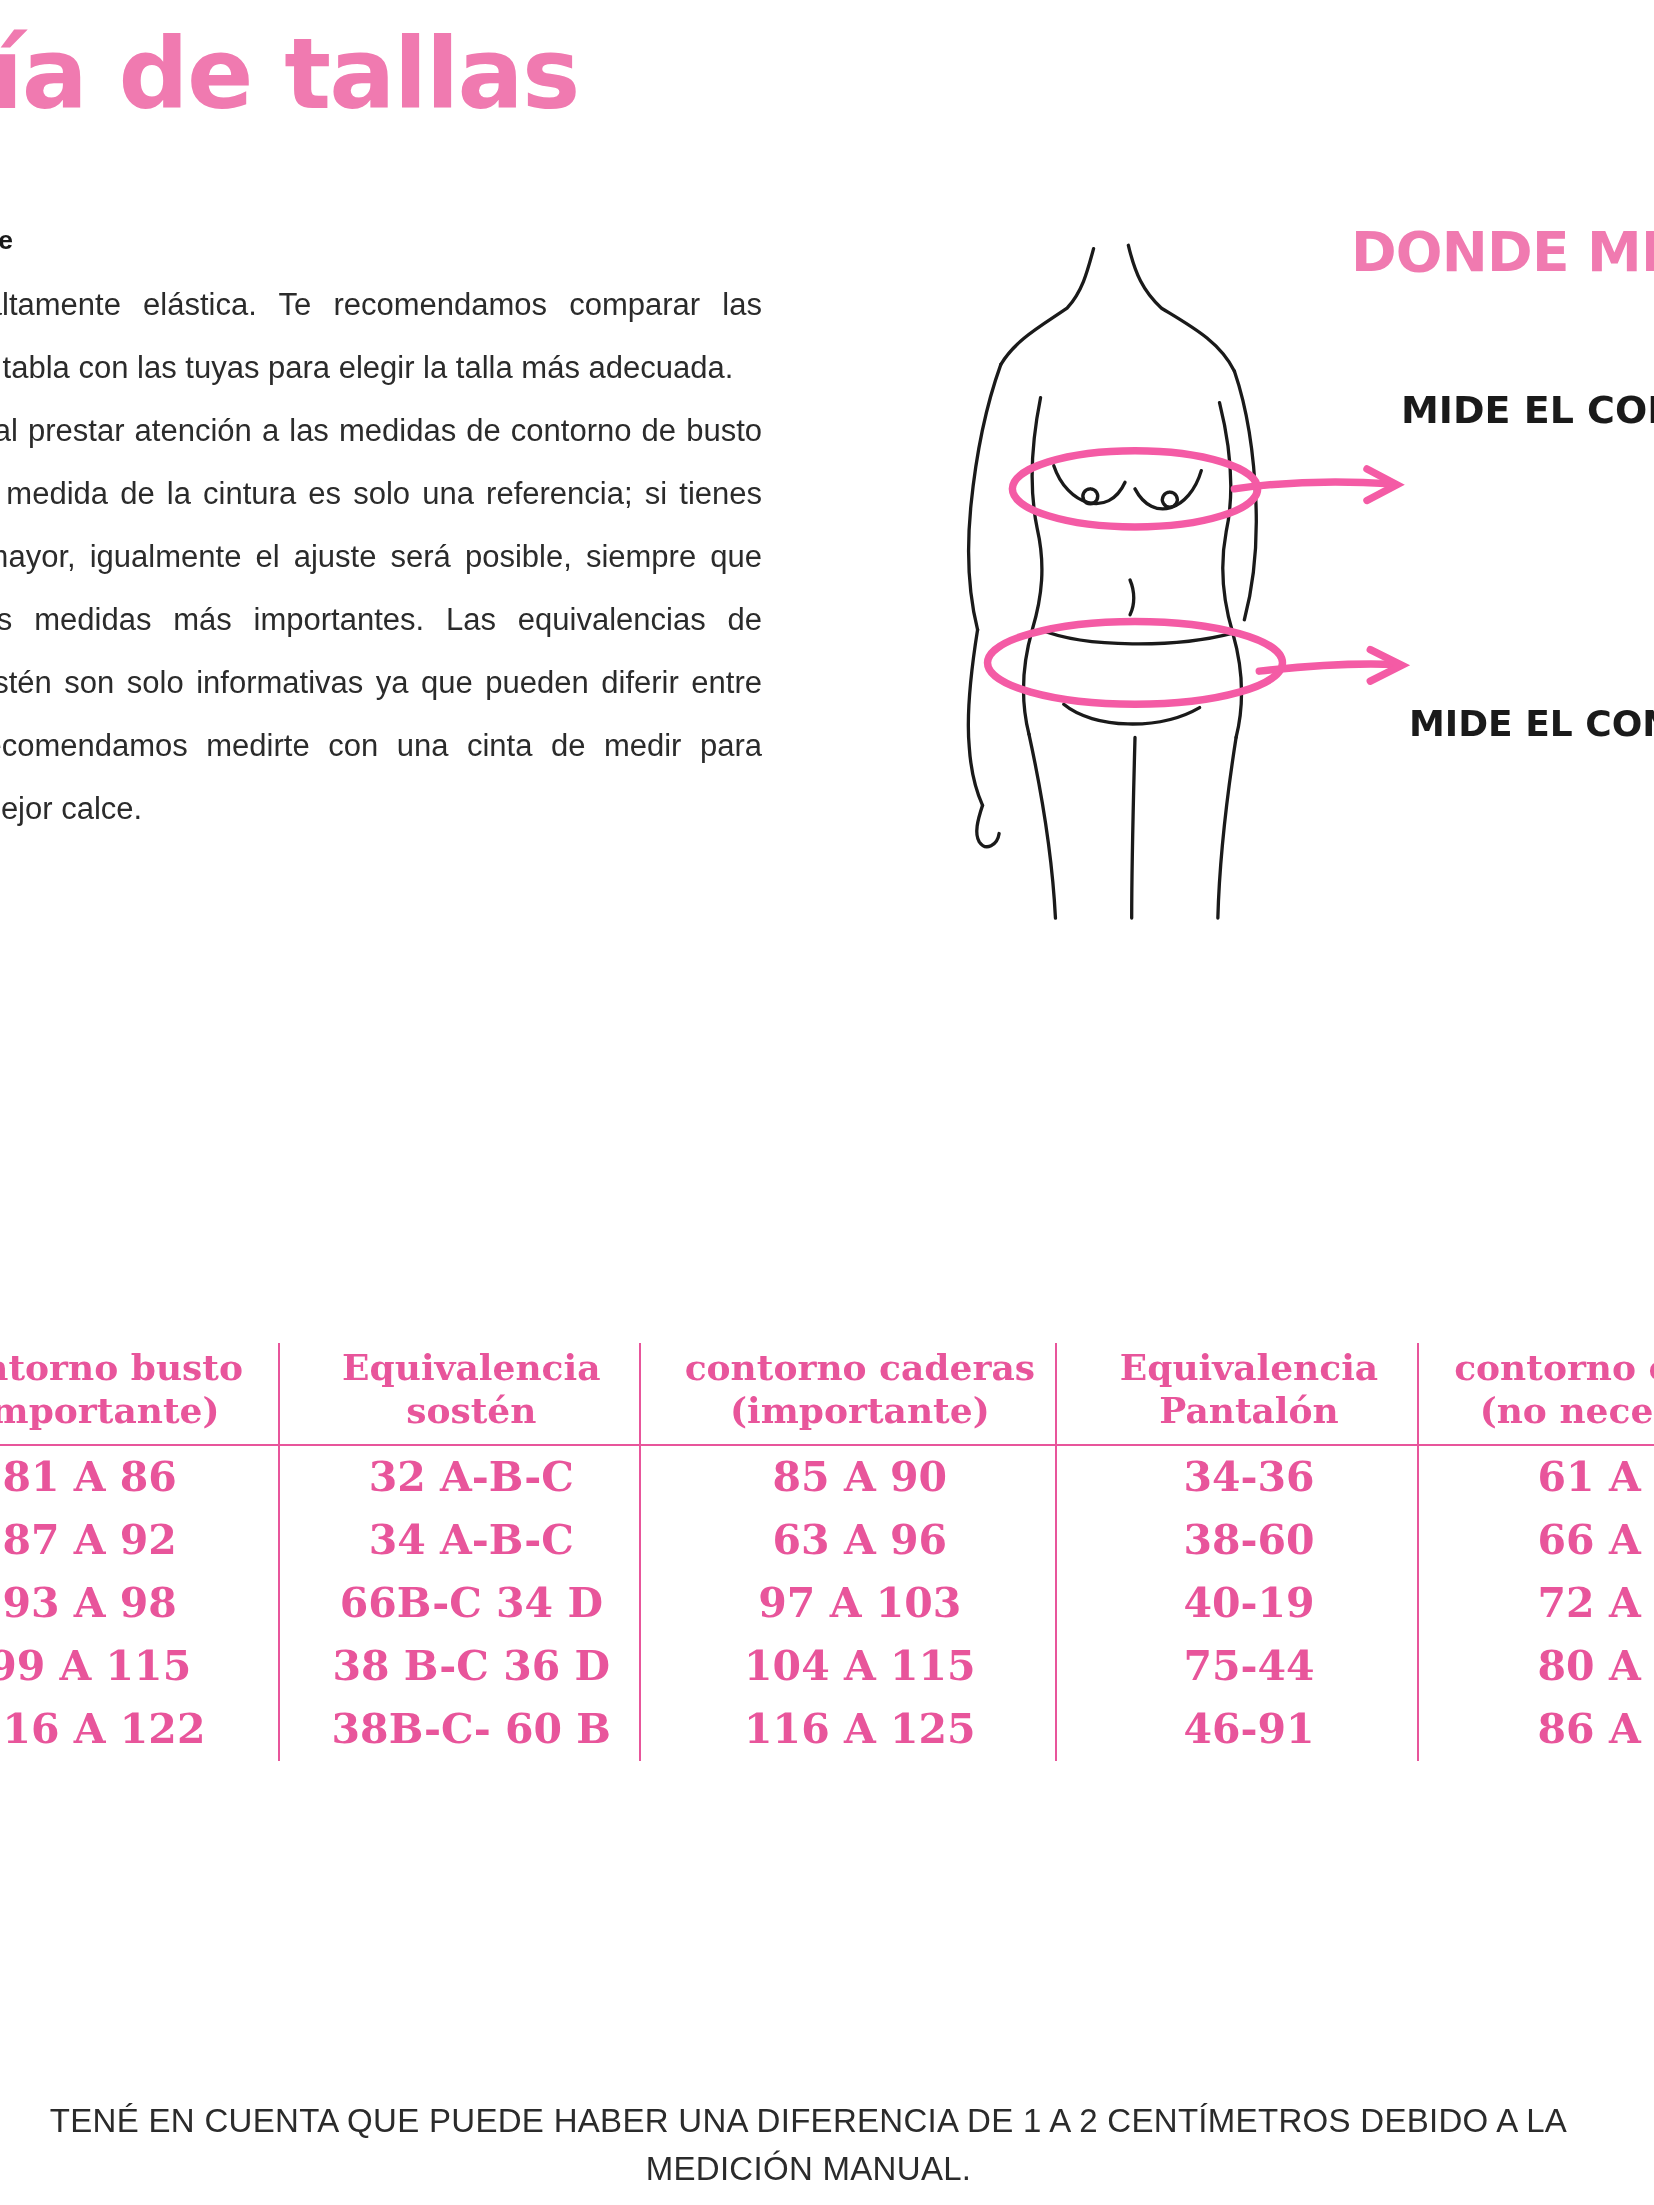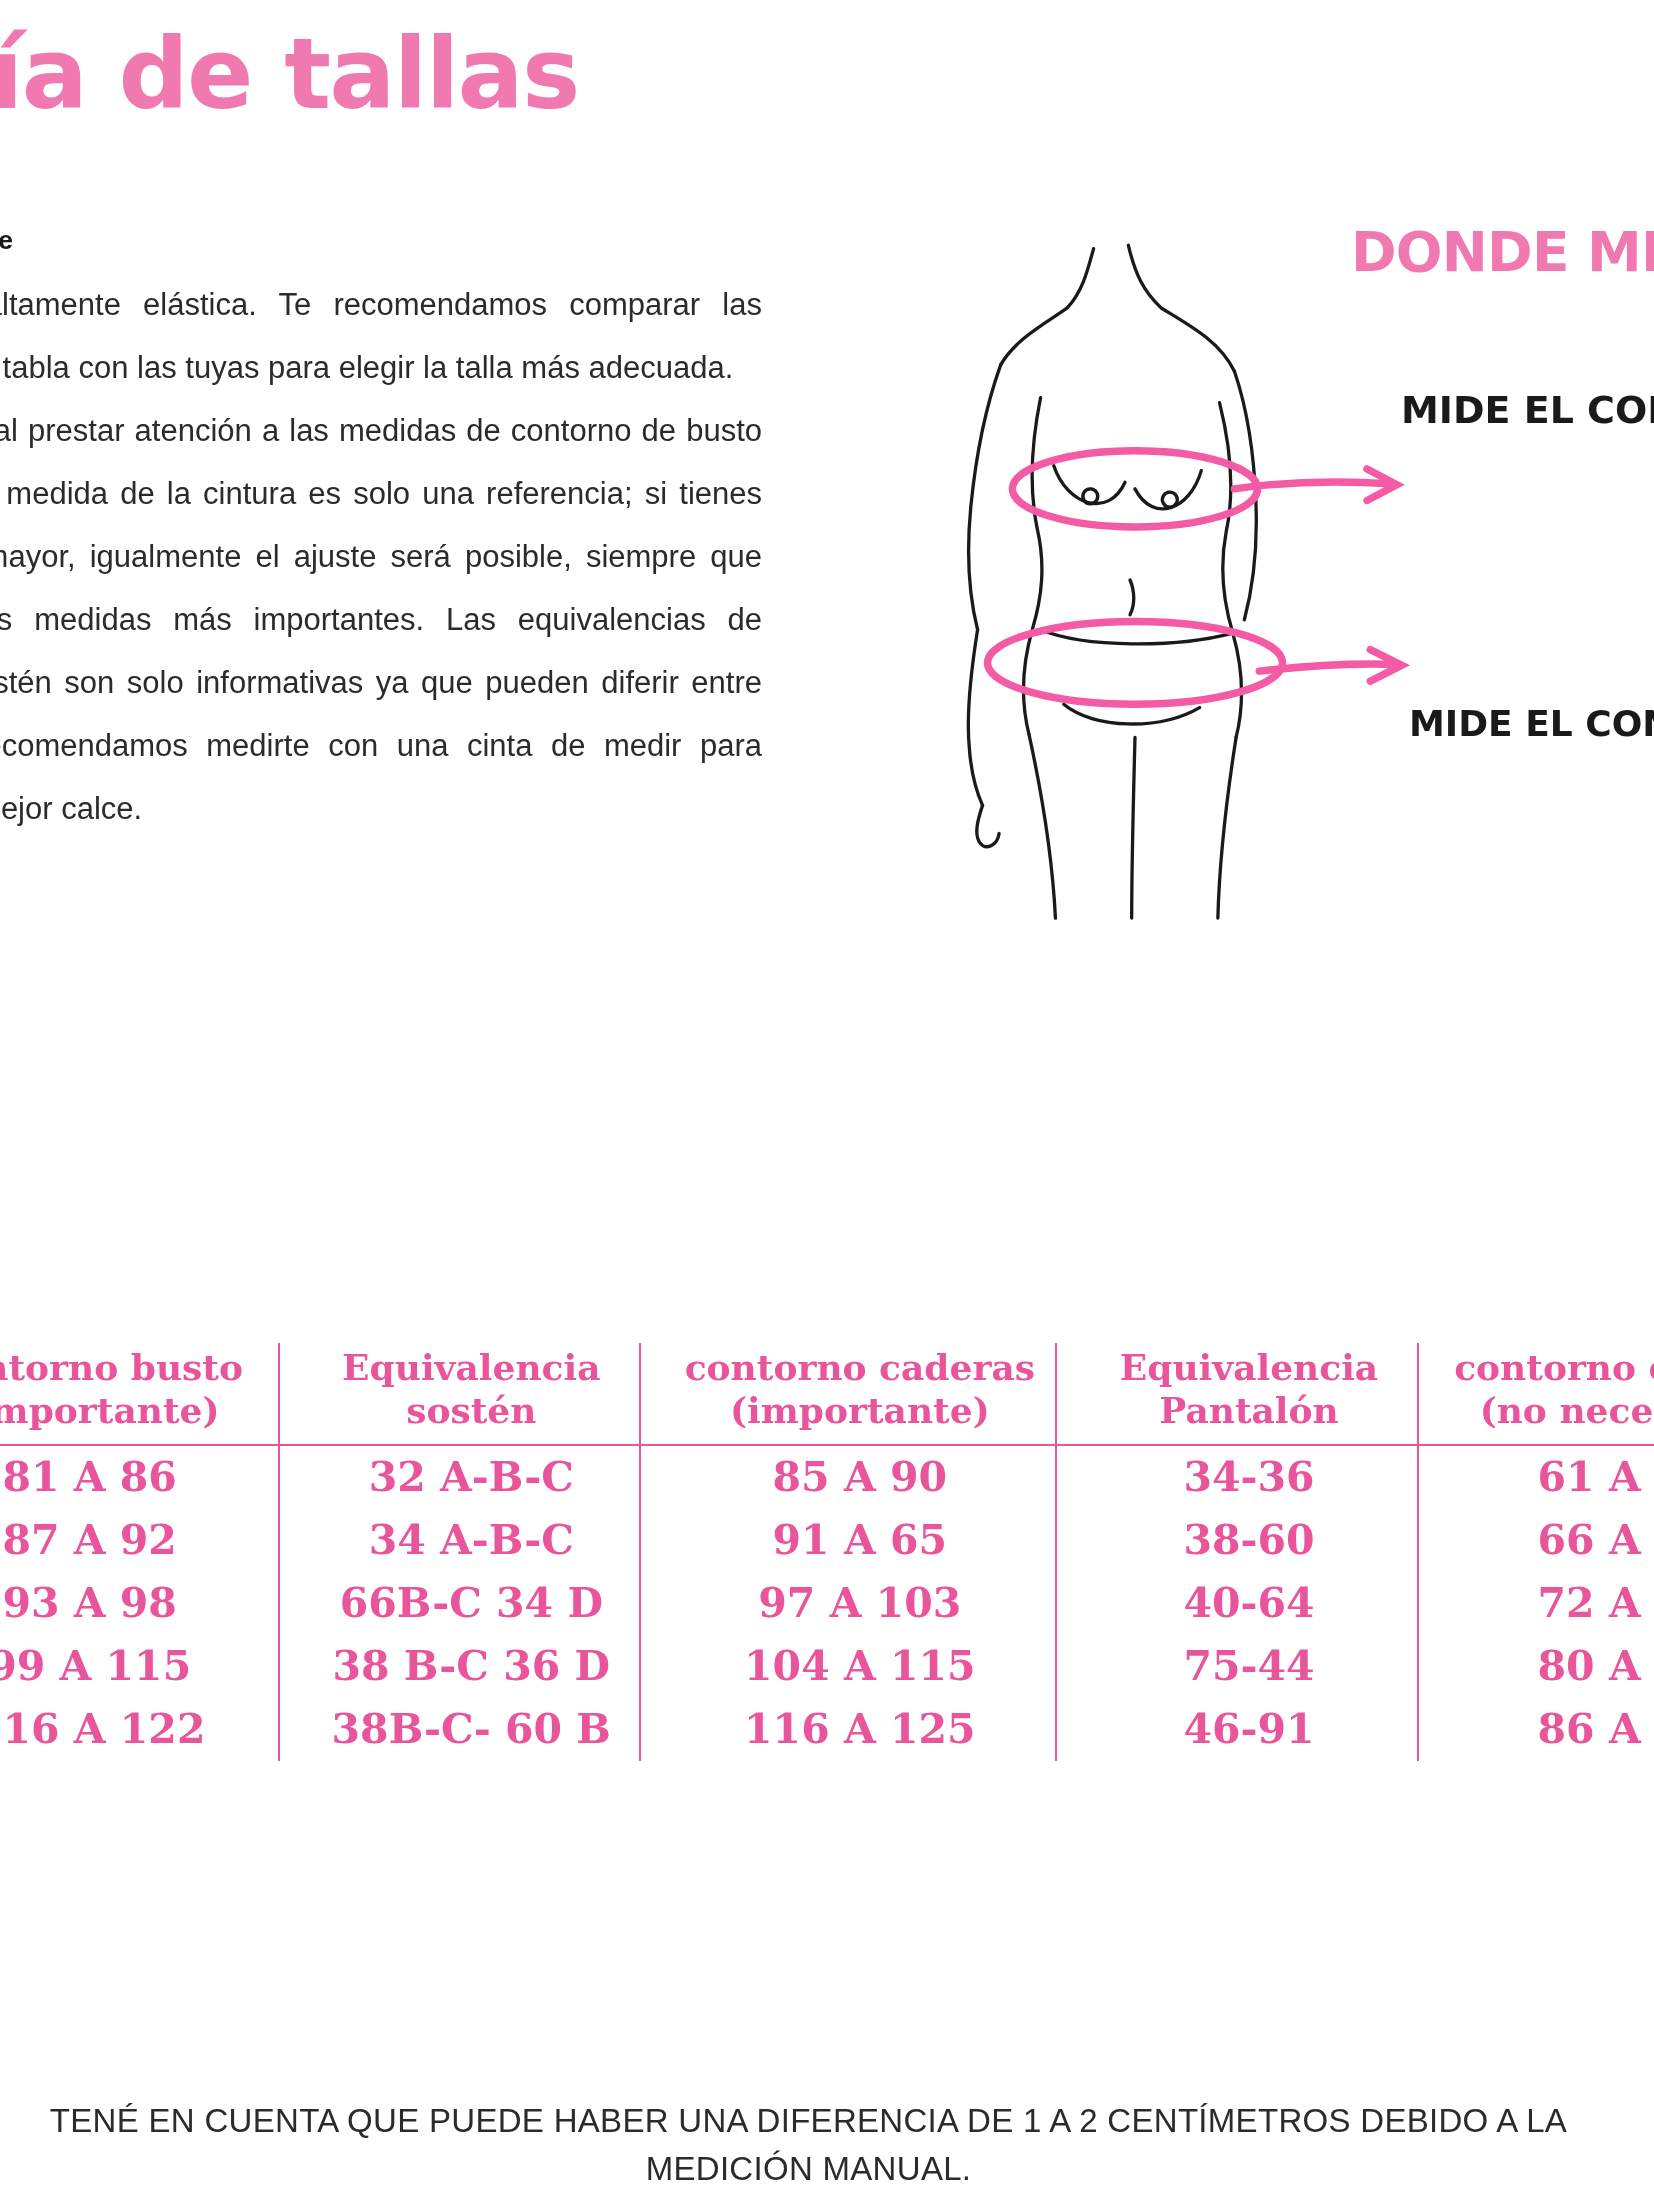--- a/index.html
+++ b/index.html
@@ -230,29 +230,29 @@
       <tr>
         <td>81 A 86</td>
         <td>32 A-B-C</td>
         <td>85 A 90</td>
         <td>34-36</td>
         <td>61 A 66</td>
       </tr>
       <tr>
         <td>87 A 92</td>
         <td>34 A-B-C</td>
-        <td>91 A 65</td>
+        <td>63 A 96</td>
         <td>38-60</td>
         <td>66 A 72</td>
       </tr>
       <tr>
         <td>93 A 98</td>
         <td>66B-C 34 D</td>
         <td>97 A 103</td>
-        <td>40-64</td>
+        <td>40-19</td>
         <td>72 A 80</td>
       </tr>
       <tr>
         <td>99 A 115</td>
         <td>38 B-C 36 D</td>
         <td>104 A 115</td>
         <td>75-44</td>
         <td>80 A 86</td>
       </tr>
       <tr>

